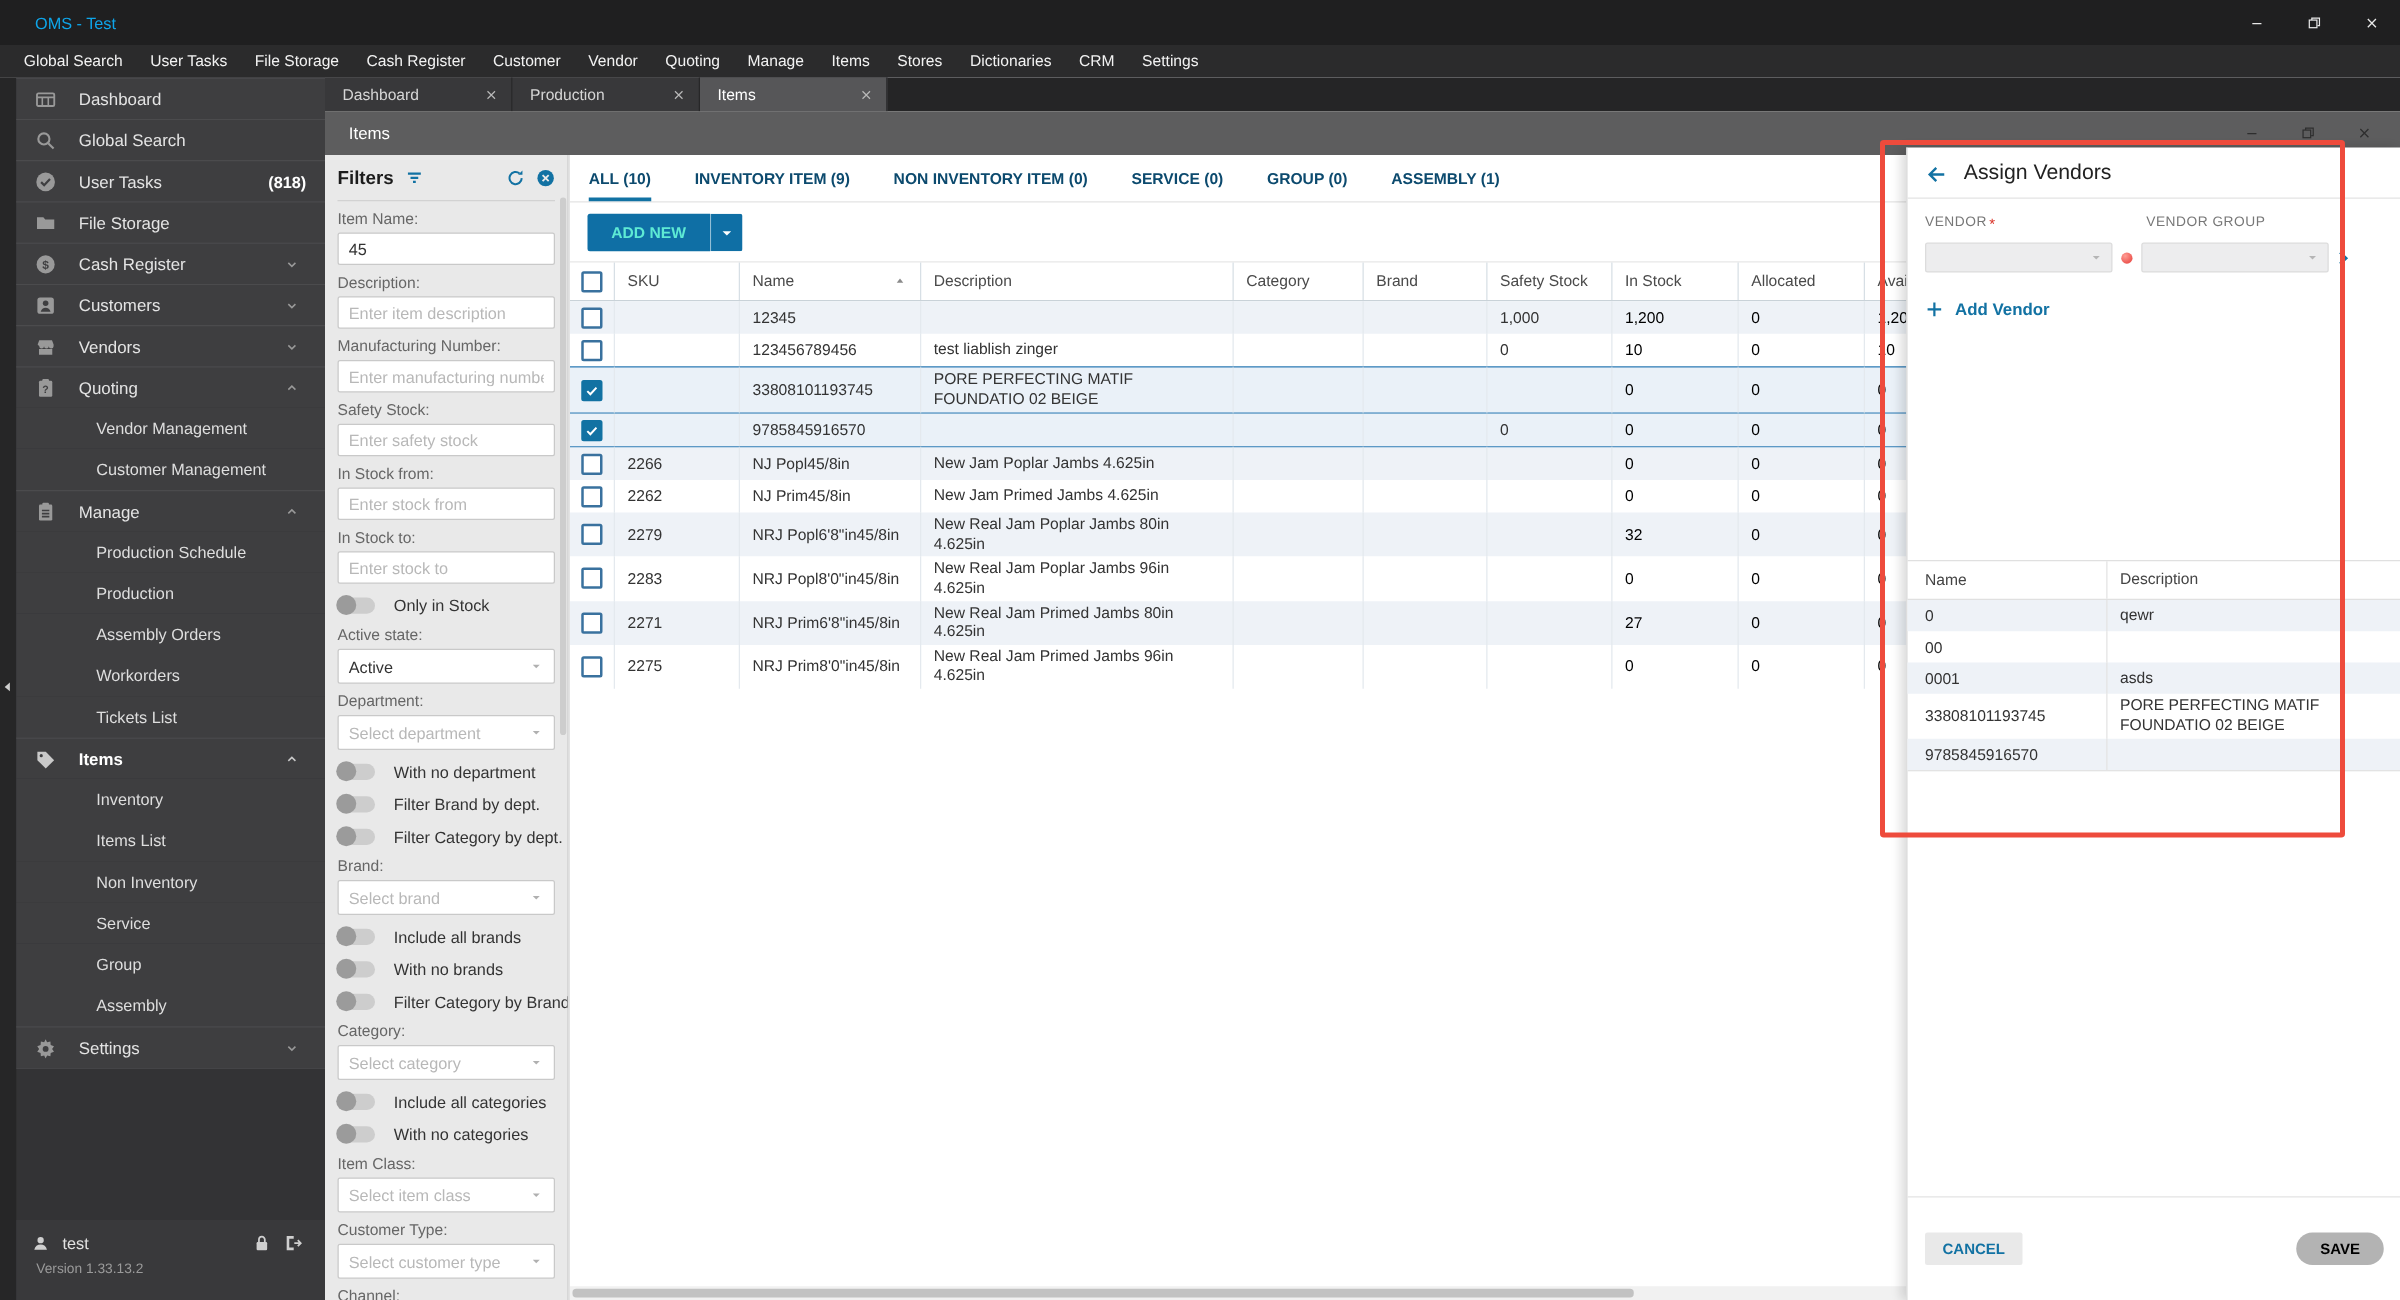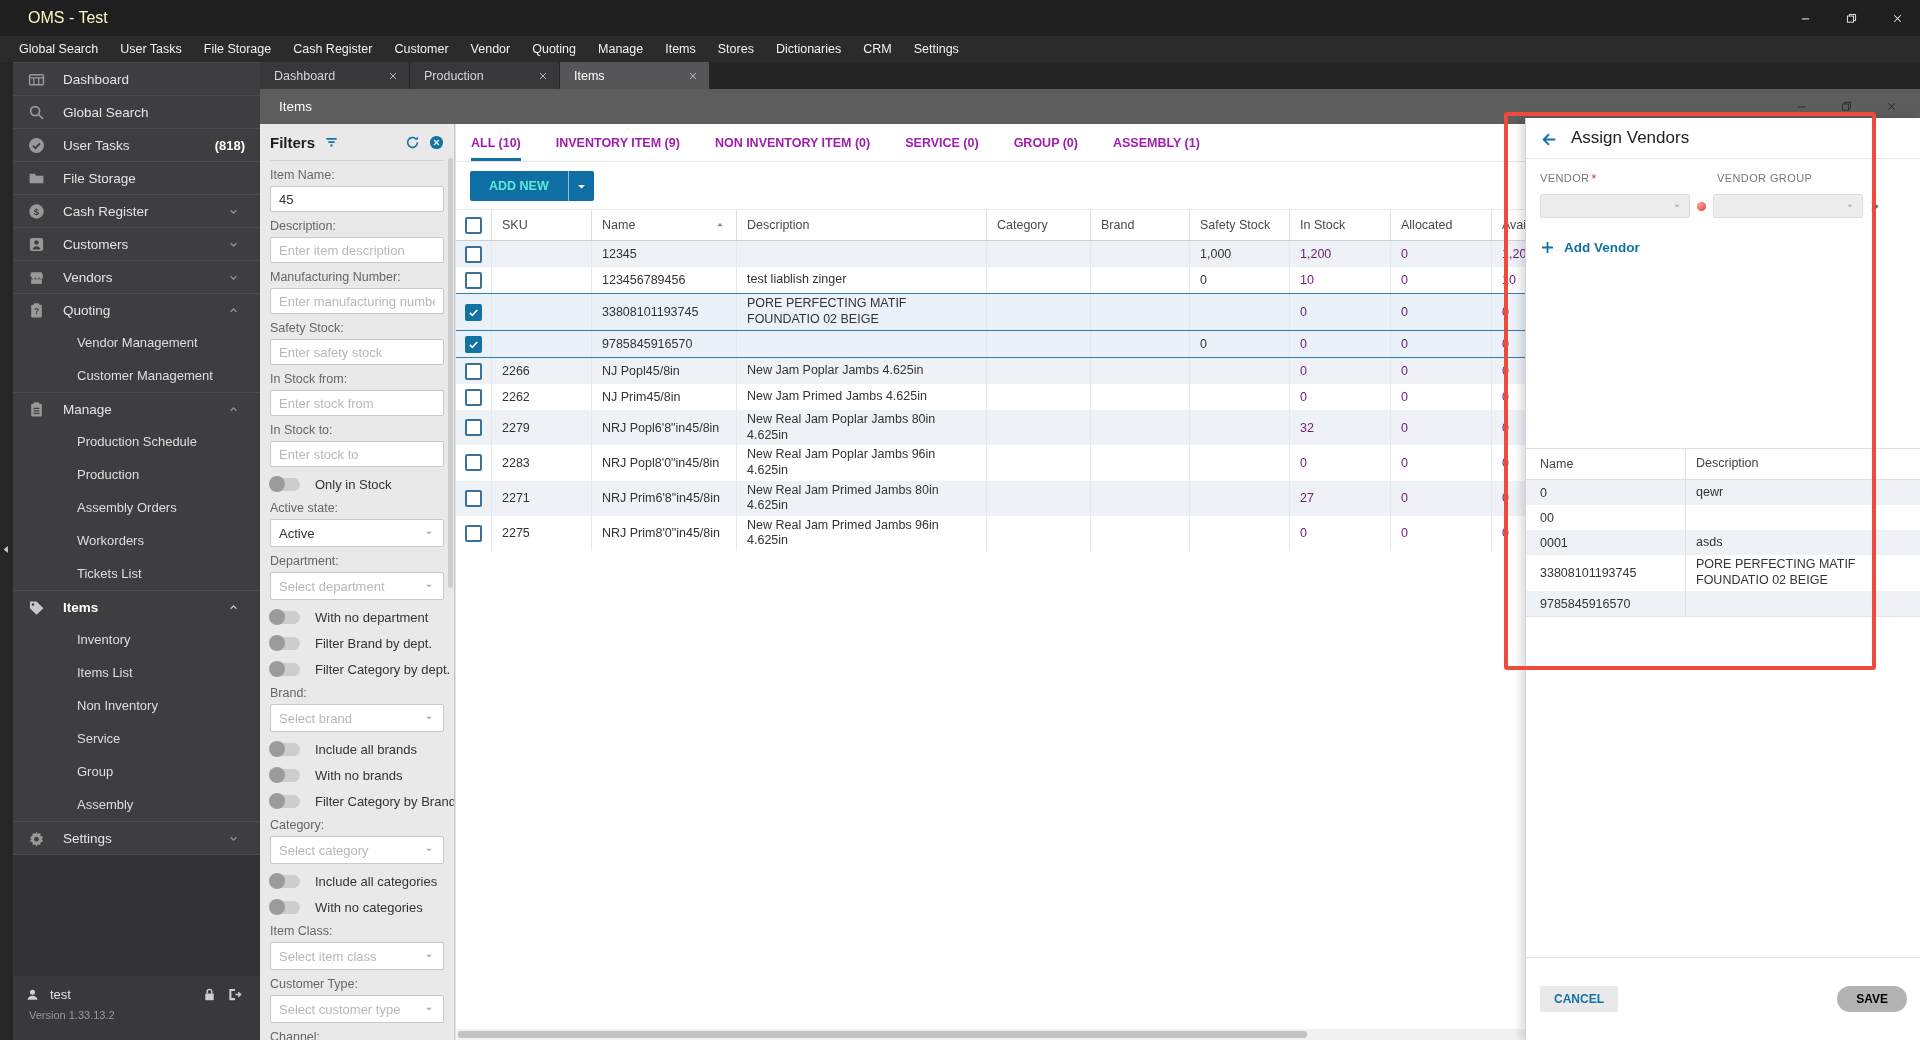--- a/index.html
+++ b/index.html
@@ -5,21 +5,21 @@
   html,body{margin:0;padding:0}
   body{width:1920px;height:1040px;position:relative;overflow:hidden;background:#fff;
        font-family:"Liberation Sans",sans-serif;-webkit-font-smoothing:antialiased}
   .ic{display:inline-flex;align-items:center;justify-content:center;line-height:0}
   .ic svg{display:block}
 
   
   .titlebar{position:absolute;left:0;top:0;width:1920px;height:36px;background:#1f1f20;
             display:flex;align-items:center;z-index:5}
   .logo{margin-left:14px}
-  .app-title{margin-left:14px;font-size:16px;color:#fef9c3}
+  .app-title{margin-left:14px;font-size:13px;color:#0ea5e9}
   .win-controls{margin-left:auto;display:flex}
   .win-btn{width:46px;height:36px;display:flex;align-items:center;justify-content:center;color:#e8e8e8}
 
   
   .menubar{position:absolute;left:0;top:36px;width:1920px;height:26px;background:#2b2b2c;
            display:flex;align-items:center;padding-left:8px;box-sizing:border-box;z-index:5}
   .menu-item{color:#f2f2f2;font-size:12.5px;padding:0 11px;white-space:nowrap}
 
   
   .sidebar{position:absolute;left:0;top:62px;width:260px;height:978px;background:#333335;z-index:4}
@@ -75,21 +75,21 @@
   .toggle-row{display:flex;align-items:center;margin:8px 0;height:18px}
   .pill{width:30px;height:13px;border-radius:7px;background:#cdcdcd;position:relative;flex:none}
   .knob{position:absolute;left:-1px;top:-2px;width:16px;height:16px;border-radius:50%;background:#9b9b9b}
   .toggle-label{margin-left:15px;font-size:13px;color:#333;white-space:nowrap}
   .f-scrollbar{position:absolute;right:1px;top:34px;width:5px;height:430px;background:#cdcdcd;border-radius:3px}
 
   
   .table-area{flex:1;position:relative;background:#fff;overflow:hidden;border-left:1px solid #e3e3e3}
   .type-tabs{height:37px;display:flex;align-items:stretch;border-bottom:1px solid #e3e3e3;
              padding-left:15px;gap:35px}
-  .type-tab{display:flex;align-items:center;color:#a21caf;font-weight:bold;font-size:12.5px;position:relative;white-space:nowrap}
+  .type-tab{display:flex;align-items:center;color:#0c4a6e;font-weight:bold;font-size:12.5px;position:relative;white-space:nowrap}
   .type-tab.active::after{content:"";position:absolute;left:0;right:0;bottom:0;height:3px;background:#1272a3}
   .toolbar{margin:9px 14px 8px 14px;display:flex}
   .add-new{height:30px;background:#0f6fa5;color:#5eead4;font-weight:bold;font-size:12.5px;display:flex;
            align-items:center;padding:0 19px;border-radius:2px 0 0 2px}
   .add-caret{width:25px;height:30px;background:#0f6fa5;border-left:1px solid rgba(255,255,255,.55);
              display:flex;align-items:center;justify-content:center;color:#fff;border-radius:0 2px 2px 0}
   .grid-head{display:flex;height:30px;border-top:1px solid #e8e8e8;border-bottom:1px solid #c9d2d8;
              align-items:stretch;font-size:12.5px;color:#4a4a4a}
   .hcell{padding:0 10px;box-sizing:border-box;display:flex;align-items:center;border-right:1px solid #d7dfe5;
          overflow:hidden;white-space:nowrap}
@@ -97,21 +97,21 @@
   .sorter{margin-left:auto;color:#8a8a8a}
   .grid-row{display:flex;min-height:26px;align-items:stretch;font-size:12.5px;color:#333}
   .grid-row.alt{background:#eef2f7}
   .grid-row.selected{background:#eaf1f8}
   .grid-row.sel-top{border-top:1px solid #2f7cb5}
   .grid-row.sel-bottom{border-bottom:1px solid #2f7cb5}
   .gcell{padding:2px 10px;box-sizing:border-box;display:flex;align-items:center;border-right:1px solid #e4e9ee;
          overflow:hidden;white-space:nowrap}
   .gcell.wrap{white-space:normal;line-height:1.25}
   .gcell.fill{flex:1;border-right:none}
-  .gcell.blue{color:#701a75}
+  .gcell.blue{color:#000000}
   .cbwrap{justify-content:center}
   .cb{width:17px;height:17px;border:2px solid #39719e;border-radius:2px;background:#fff;box-sizing:border-box;
       display:flex;align-items:center;justify-content:center;flex:none}
   .cb.checked{background:#1272a3;border-color:#1272a3;color:#fff}
   .hscroll{position:absolute;left:0;right:0;bottom:0;height:11px;background:#f1f1f1}
   .hthumb{position:absolute;left:2px;top:2px;height:7px;width:58%;background:#c2c2c2;border-radius:3px}
 
   
   .vendor-panel{position:absolute;left:1525px;top:118px;width:395px;height:922px;background:#fff;
                 border-left:1px solid #d5d5d5;box-shadow:-4px 0 8px rgba(0,0,0,.14);display:flex;

